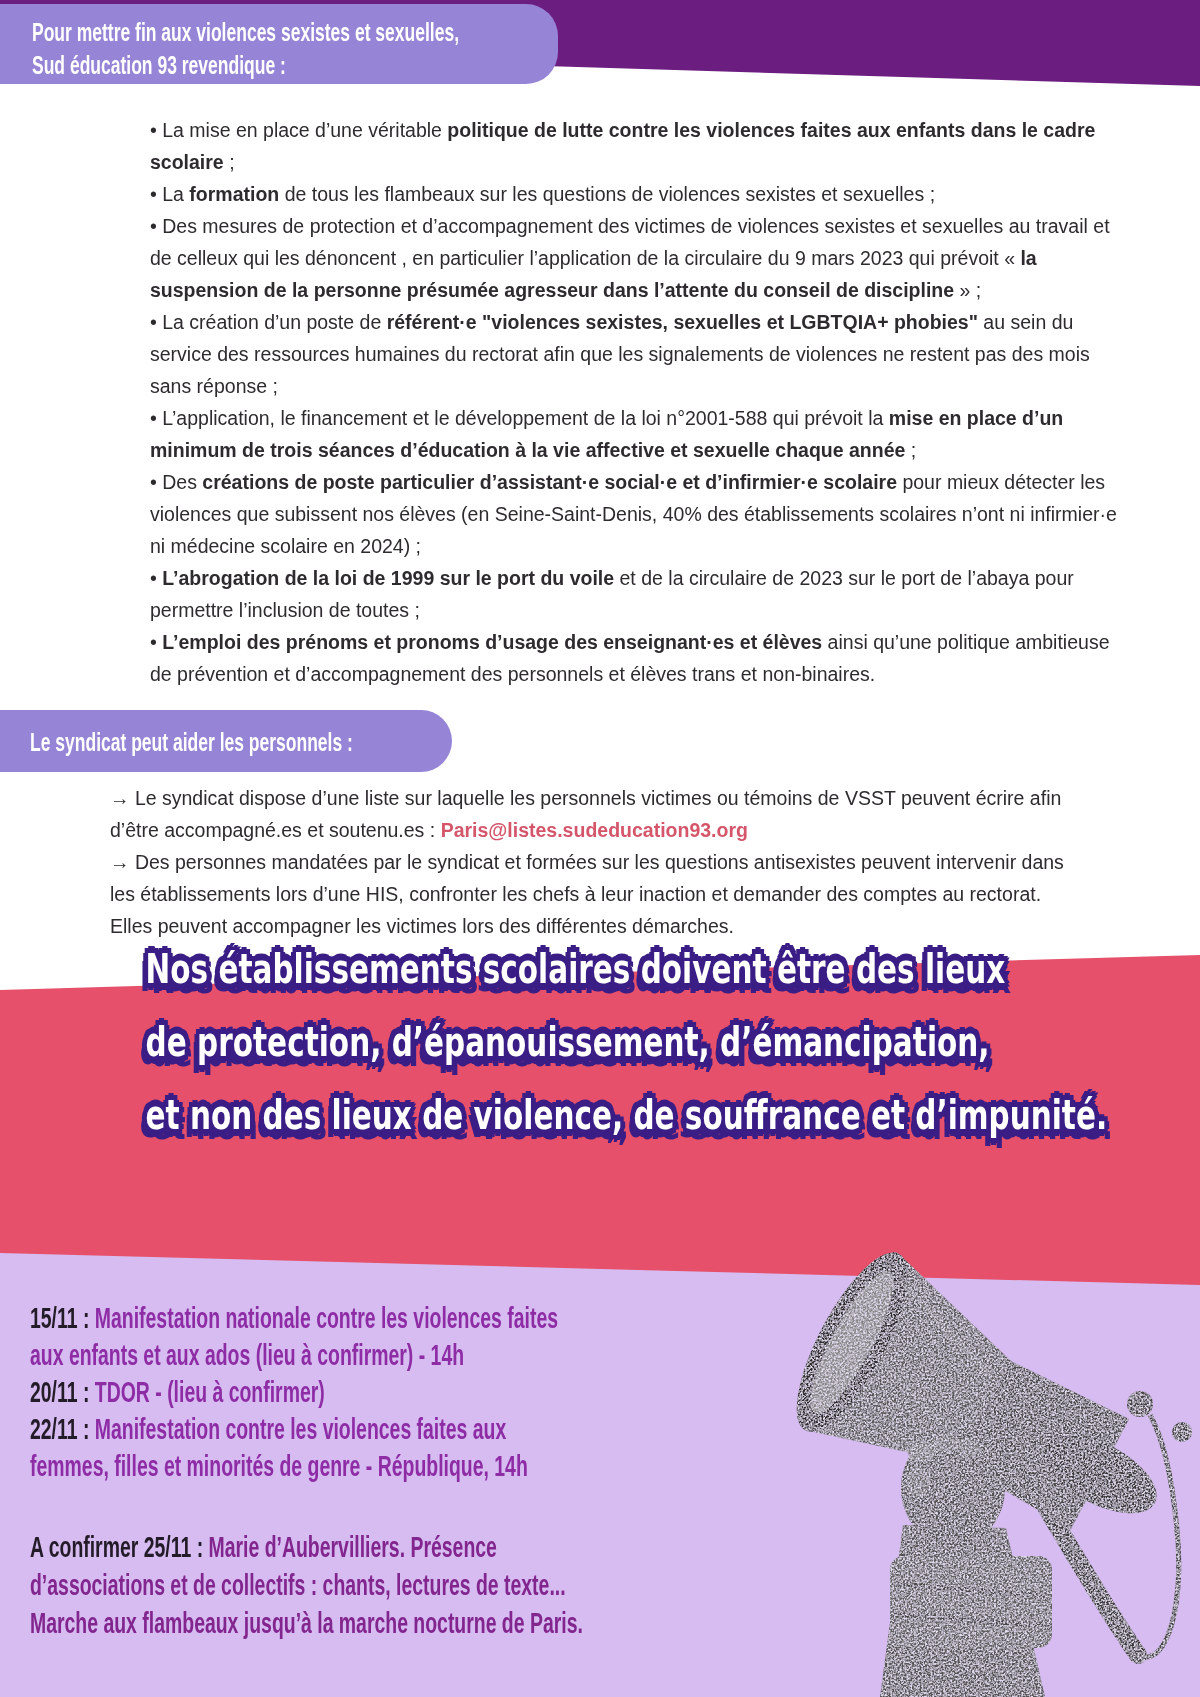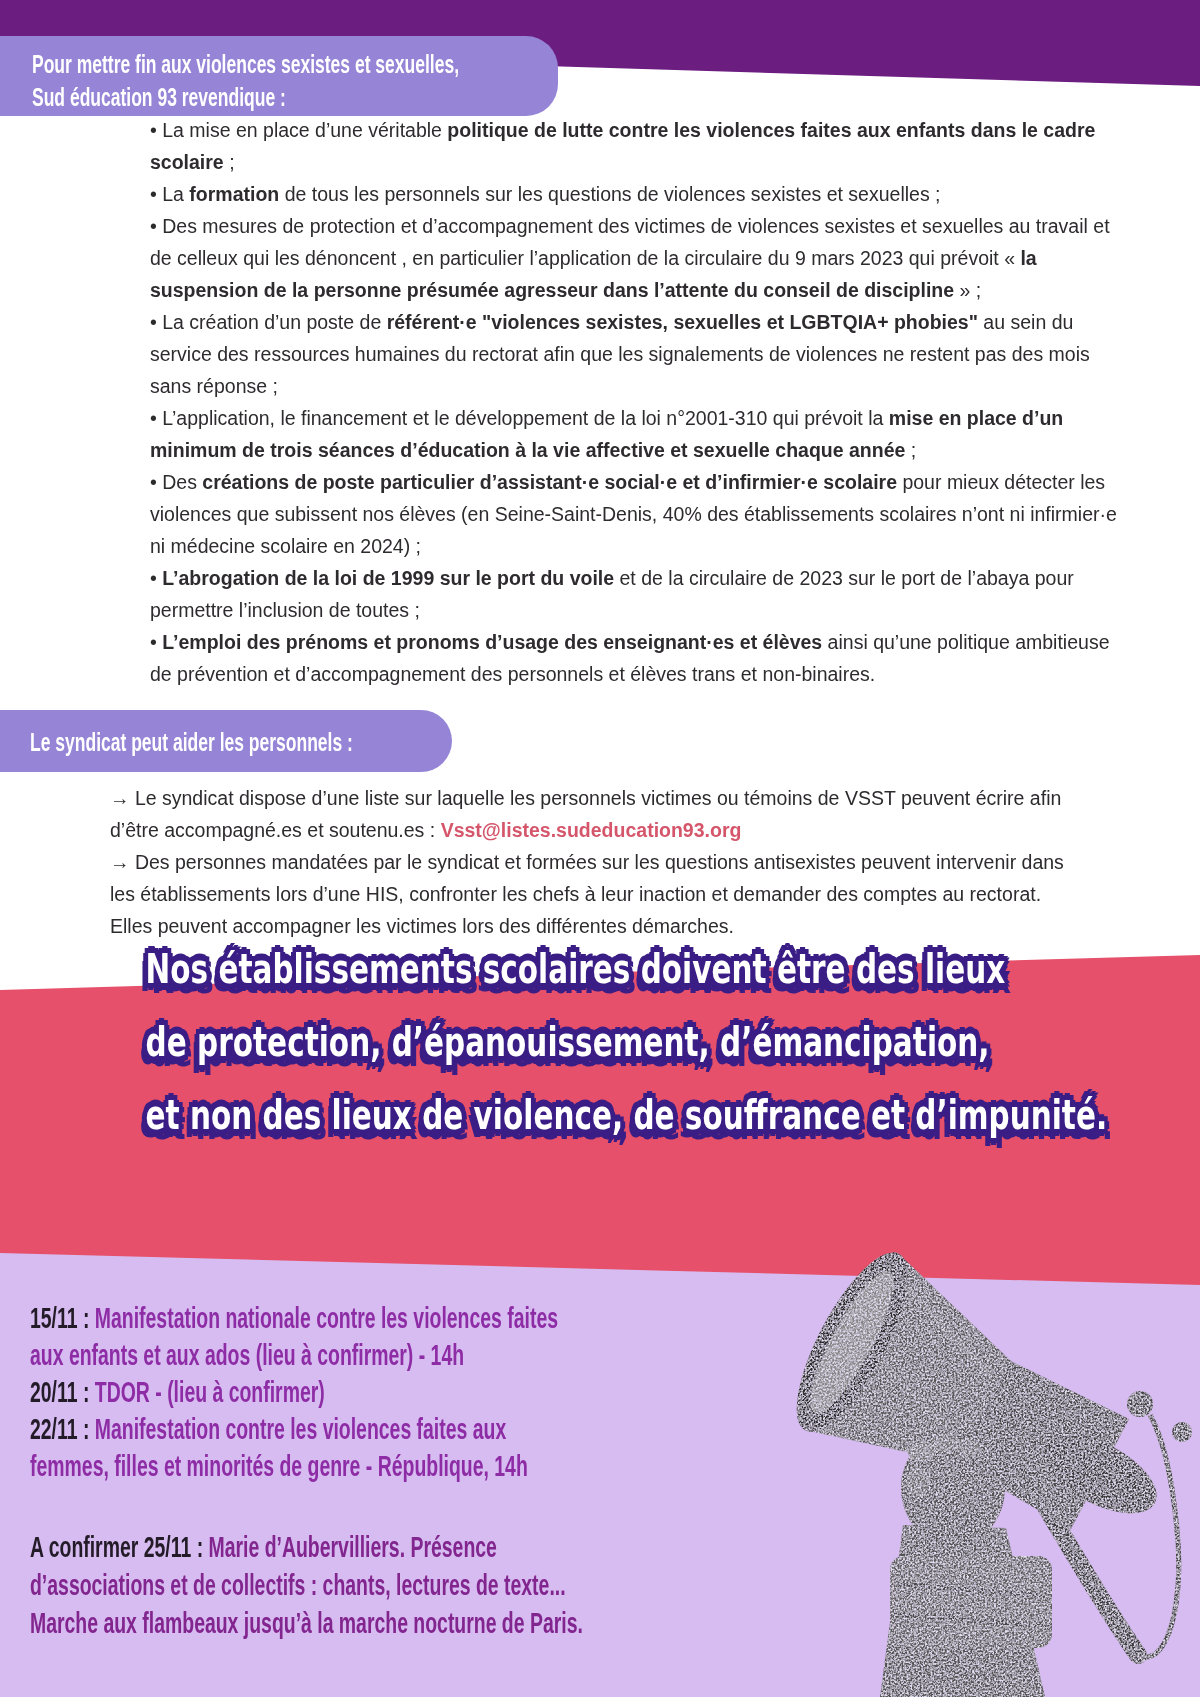--- a/index.html
+++ b/index.html
@@ -8,21 +8,21 @@
 
   
   .top-band{position:absolute;left:0;top:0;width:1200px;height:92px;background:#6b1d80;
     clip-path:polygon(0 0,1200px 0,1200px 86px,545px 66px,0 61px);z-index:1;}
 
   
   .badge{position:absolute;left:0;background:#9684d6;border-radius:0 32px 32px 0;z-index:2;
     color:#ffffff;font-weight:bold;}
   .badge-inner{transform:scaleX(.70);transform-origin:left top;white-space:nowrap;
     font-size:25px;line-height:33px;}
-  #badge1{top:36px;width:558px;height:80px;padding:12px 0 0 32px;box-sizing:border-box;}
+  #badge1{top:4px;width:558px;height:80px;padding:12px 0 0 32px;box-sizing:border-box;}
   #badge2{top:710px;width:452px;height:62px;padding:16px 0 12px 30px;box-sizing:border-box;}
 
   
   .bodytext{position:absolute;color:#2e2b2e;font-size:19.5px;line-height:32px;z-index:2;}
   #demands{left:110px;top:114px;width:980px;margin-left:40px;}
   #help{left:110px;top:782px;width:958px;}
   .bodytext p{margin:0;}
   .email{color:#d5566b;font-weight:bold;text-decoration:none;}
 
   
@@ -62,37 +62,37 @@
 
   <div class="badge" id="badge1">
     <div class="badge-inner">
       <div>Pour mettre fin aux violences sexistes et sexuelles,</div>
       <div>Sud éducation 93 revendique :</div>
     </div>
   </div>
 
   <div class="bodytext" id="demands">
       <p><span>• La mise en place d’une véritable </span><b>politique de lutte contre les violences faites aux enfants dans le cadre scolaire</b><span> ;</span></p>
-      <p><span>• La </span><b>formation</b><span> de tous les personnels sur les questions de violences sexistes et sexuelles ;</span></p>
+      <p><span>• La </span><b>formation</b><span> de tous les flambeaux sur les questions de violences sexistes et sexuelles ;</span></p>
       <p><span>• Des mesures de protection et d’accompagnement des victimes de violences sexistes et sexuelles au travail et de celleux qui les dénoncent , en particulier l’application de la circulaire du 9 mars 2023 qui prévoit « </span><b>la suspension de la personne présumée agresseur dans l’attente du conseil de discipline</b><span> » ;</span></p>
       <p><span>• La création d’un poste de </span><b>référent·e "violences sexistes, sexuelles et LGBTQIA+ phobies"</b><span> au sein du service des ressources humaines du rectorat afin que les signalements de violences ne restent pas des mois sans réponse ;</span></p>
-      <p><span>• L’application, le financement et le développement de la loi n°2001-310 qui prévoit la </span><b>mise en place d’un minimum de trois séances d’éducation à la vie affective et sexuelle chaque année</b><span> ;</span></p>
+      <p><span>• L’application, le financement et le développement de la loi n°2001-588 qui prévoit la </span><b>mise en place d’un minimum de trois séances d’éducation à la vie affective et sexuelle chaque année</b><span> ;</span></p>
       <p><span>• Des </span><b>créations de poste particulier d’assistant·e social·e et d’infirmier·e scolaire</b><span> pour mieux détecter les violences que subissent nos élèves (en Seine-Saint-Denis, 40% des établissements scolaires n’ont ni infirmier·e ni médecine scolaire en 2024) ;</span></p>
       <p><span>• </span><b>L’abrogation de la loi de 1999 sur le port du voile</b><span> et de la circulaire de 2023 sur le port de l’abaya pour permettre l’inclusion de toutes ;</span></p>
       <p><span>• </span><b>L’emploi des prénoms et pronoms d’usage des enseignant·es et élèves</b><span> ainsi qu’une politique ambitieuse de prévention et d’accompagnement des personnels et élèves trans et non-binaires.</span></p>
     </div>
 
   <div class="badge" id="badge2">
     <div class="badge-inner">
       <div>Le syndicat peut aider les personnels :</div>
     </div>
   </div>
 
   <div class="bodytext" id="help">
-      <p><span>→ Le syndicat dispose d’une liste sur laquelle les personnels victimes ou témoins de VSST peuvent écrire afin d’être accompagné.es et soutenu.es : </span><a class="email" href="#">Vsst@listes.sudeducation93.org</a></p>
+      <p><span>→ Le syndicat dispose d’une liste sur laquelle les personnels victimes ou témoins de VSST peuvent écrire afin d’être accompagné.es et soutenu.es : </span><a class="email" href="#">Paris@listes.sudeducation93.org</a></p>
       <p><span>→ Des personnes mandatées par le syndicat et formées sur les questions antisexistes peuvent intervenir dans les établissements lors d’une HIS, confronter les chefs à leur inaction et demander des comptes au rectorat. Elles peuvent accompagner les victimes lors des différentes démarches.</span></p>
     </div>
 
   <div class="red-band"></div>
 
   <div id="banner">
       <div class="banner-line">Nos établissements scolaires doivent être des lieux</div>
       <div class="banner-line">de protection, d’épanouissement, d’émancipation,</div>
       <div class="banner-line">et non des lieux de violence, de souffrance et d’impunité.</div>
     </div>

